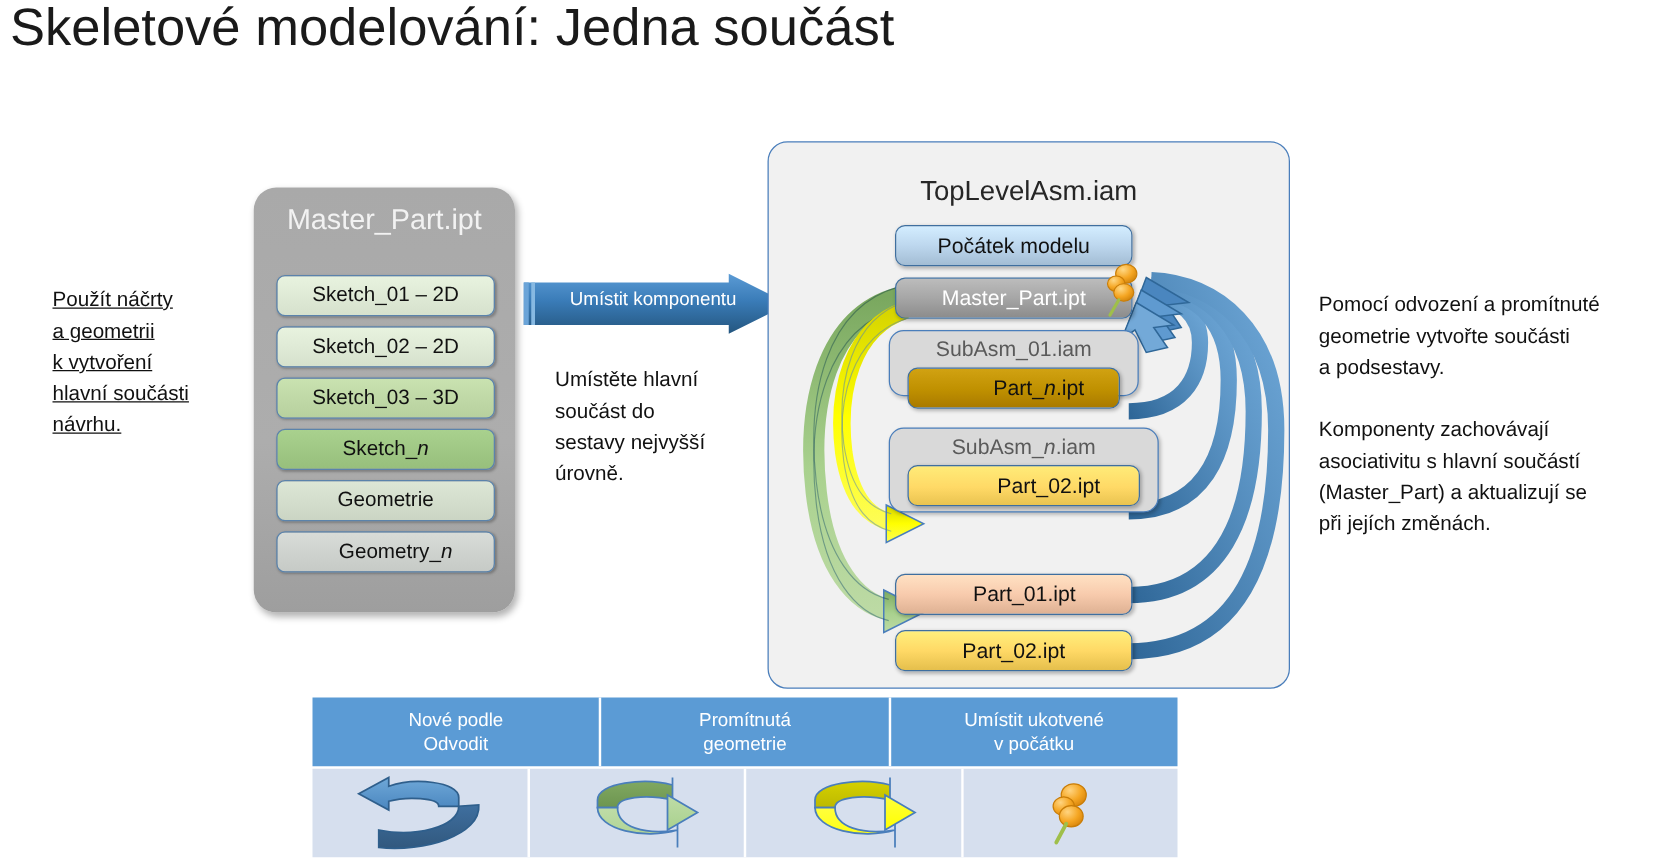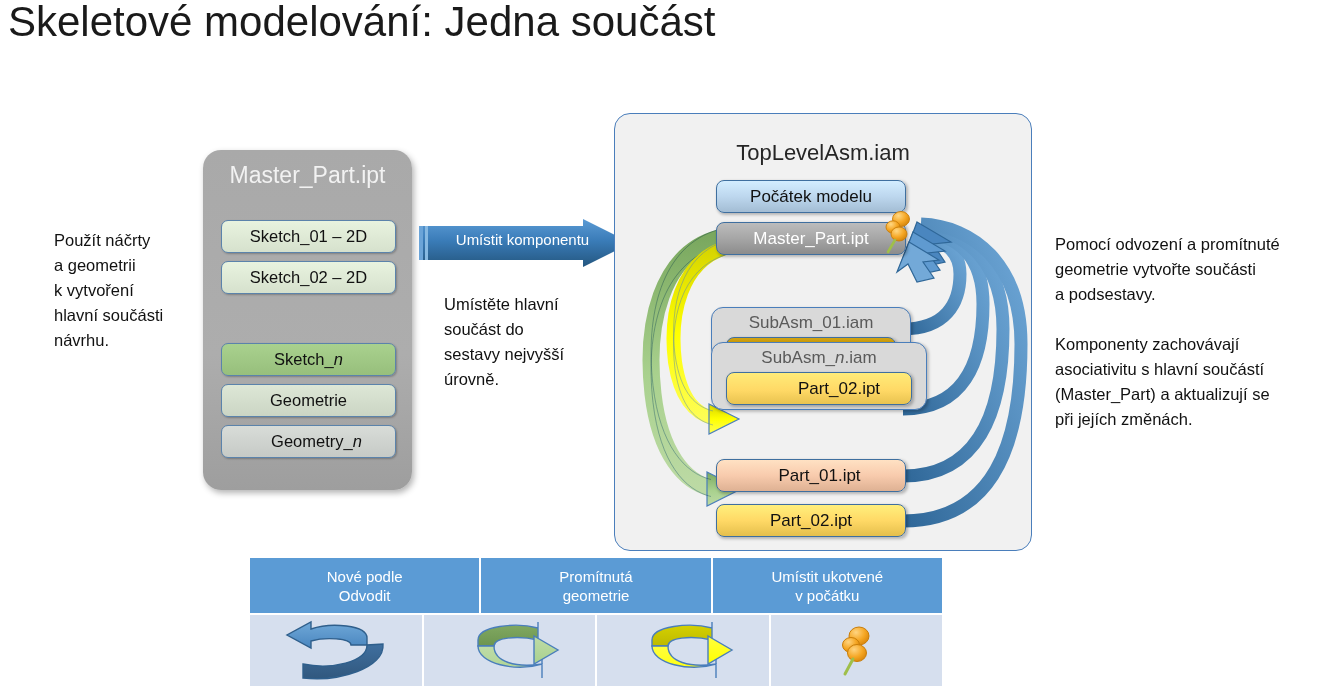--- a/index.html
+++ b/index.html
@@ -16,21 +16,21 @@
     position:absolute; left:8px; top:-2px;
     font-size:42px; font-weight:400; letter-spacing:0px;
     color:#1a1a1a; white-space:nowrap;
   }
 
   
   .side-text {
     position:absolute; font-size:16.5px; line-height:25px; color:#111;
     white-space:pre-line;
   }
-  #left-text  { left:54px;  top:228px; width:175px; }
+  #left-text  { left:42px;  top:228px; width:175px;text-decoration:underline; }
   #mid-text   { left:444px; top:292px; width:180px; }
   #right-text { left:1055px; top:232px; width:272px; }
 
   
   #master-panel {
     position:absolute; left:203px; top:150px; width:209px; height:340px;
     background:linear-gradient(180deg,#a9a9a9 0%,#adadad 60%,#9e9e9e 100%);
     border-radius:18px;
     box-shadow:2px 3px 6px rgba(0,0,0,.30);
   }
@@ -121,20 +121,21 @@
 <div class="side-text" id="left-text">Použít náčrty
 a geometrii
 k vytvoření
 hlavní součásti
 návrhu.</div>
 
 <div id="master-panel">
   <div id="master-panel-title">Master_Part.ipt</div>
 <div class="mp-row" style="top: 50px; background: linear-gradient(rgb(232, 243, 223) 0%, rgb(214, 225, 205) 100%);">Sketch_01 – 2D</div>
     <div class="mp-row" style="top: 91px; background: linear-gradient(rgb(232, 243, 223) 0%, rgb(214, 225, 205) 100%);">Sketch_02 – 2D</div>
+    <div class="mp-row" style="top: 132px; background: linear-gradient(rgb(201, 226, 176) 0%, rgb(183, 208, 158) 100%);">Sketch_03 – 3D</div>
     <div class="mp-row" style="top: 173px; background: linear-gradient(rgb(169, 209, 142) 0%, rgb(151, 191, 124) 100%);">Sketch_<span class="ital">n</span></div>
     <div class="mp-row" style="top: 214px; background: linear-gradient(rgb(221, 231, 214) 0%, rgb(203, 213, 196) 100%);">Geometrie</div>
     <div class="mp-row" style="top: 255px; background: linear-gradient(rgb(216, 220, 216) 0%, rgb(198, 202, 198) 100%); padding-left: 16px;">Geometry_<span class="ital">n</span></div>
   </div>
 
 <div id="place-arrow">
   <svg width="212" height="48" viewBox="0 0 212 48">
     <defs>
       <linearGradient id="pag" x1="0" y1="0" x2="0" y2="1">
         <stop offset="0%" stop-color="#5b9bd5"></stop>
@@ -197,21 +198,21 @@
     <path d="M104 124 C 46 140 30 210 38 280 C 45 340 70 368 96 374" fill="none" stroke="#4a7ebb" stroke-width="0.9" stroke-opacity=".55" style="mix-blend-mode:multiply" transform="translate(0,-8.5)"></path>
     <path d="M104 124 C 46 140 30 210 38 280 C 45 340 70 368 96 374" fill="none" stroke="#4a7ebb" stroke-width="0.9" stroke-opacity=".55" style="mix-blend-mode:multiply" transform="translate(0,8.5)"></path>
 
     <path d="M110 134 C 66 148 54 200 60 248 C 66 288 82 300 98 304" fill="none" stroke="url(#ylw)" stroke-width="14" stroke-linecap="butt"></path>
     <path d="M94 290 L124 305 L94 320 Z" fill="url(#ylw)" stroke="#4a7ebb" stroke-width="1.2"></path>
     <path d="M110 134 C 66 148 54 200 60 248 C 66 288 82 300 98 304" fill="none" stroke="#4a7ebb" stroke-width="0.9" stroke-opacity=".5" transform="translate(0,-7)"></path>
     <path d="M110 134 C 66 148 54 200 60 248 C 66 288 82 300 98 304" fill="none" stroke="#4a7ebb" stroke-width="0.9" stroke-opacity=".5" transform="translate(0,7)"></path>
   </svg>
 <div class="asm-node" style="left: 101px; top: 66px; width: 190px; height: 33px; background: linear-gradient(rgb(211, 237, 255) 0%, rgb(189, 215, 238) 50%, rgb(163, 189, 212) 100%); color: rgb(17, 17, 17);">Počátek modelu</div>
     <div class="asm-node" style="left: 101px; top: 108px; width: 190px; height: 33px; background: linear-gradient(rgb(188, 188, 188) 0%, rgb(166, 166, 166) 50%, rgb(140, 140, 140) 100%); color: rgb(255, 255, 255);">Master_Part.ipt</div>
-    <div class="asm-group" style="left: 96px; top: 150px; width: 200px; height: 53px; background: rgb(217, 217, 217); margin-top: 43px;">
+    <div class="asm-group" style="left: 96px; top: 150px; width: 200px; height: 53px; background: rgb(217, 217, 217);">
       <div class="asm-group-label">SubAsm_01.iam</div>
       <div class="asm-child" style="top: 29px; background: linear-gradient(rgb(209, 162, 18) 0%, rgb(191, 144, 0) 55%, rgb(169, 122, 0) 100%);">Part_<span class="ital">n</span>.ipt</div>
     </div>
     <div class="asm-group" style="left: 96px; top: 228px; width: 216px; height: 68px; background: rgb(217, 217, 217);">
       <div class="asm-group-label">SubAsm_<span class="ital">n</span>.iam</div>
       <div class="asm-child" style="top: 29px; background: linear-gradient(rgb(255, 235, 120) 0%, rgb(255, 217, 102) 55%, rgb(233, 195, 80) 100%);">Part_02.ipt</div>
     </div>
     <div class="asm-node" style="left: 101px; top: 345px; width: 190px; height: 33px; background: linear-gradient(rgb(255, 225, 195) 0%, rgb(248, 203, 173) 50%, rgb(222, 177, 147) 100%); color: rgb(17, 17, 17); padding-left: 17px;">Part_01.ipt</div>
     <div class="asm-node" style="left: 101px; top: 390px; width: 190px; height: 33px; background: linear-gradient(rgb(255, 239, 124) 0%, rgb(255, 217, 102) 50%, rgb(229, 191, 76) 100%); color: rgb(17, 17, 17);">Part_02.ipt</div>
     <div style="position: absolute; left: 264px; top: 96px; width: 36px; height: 46px;"><svg width="36" height="46" viewBox="0 0 36 46">

